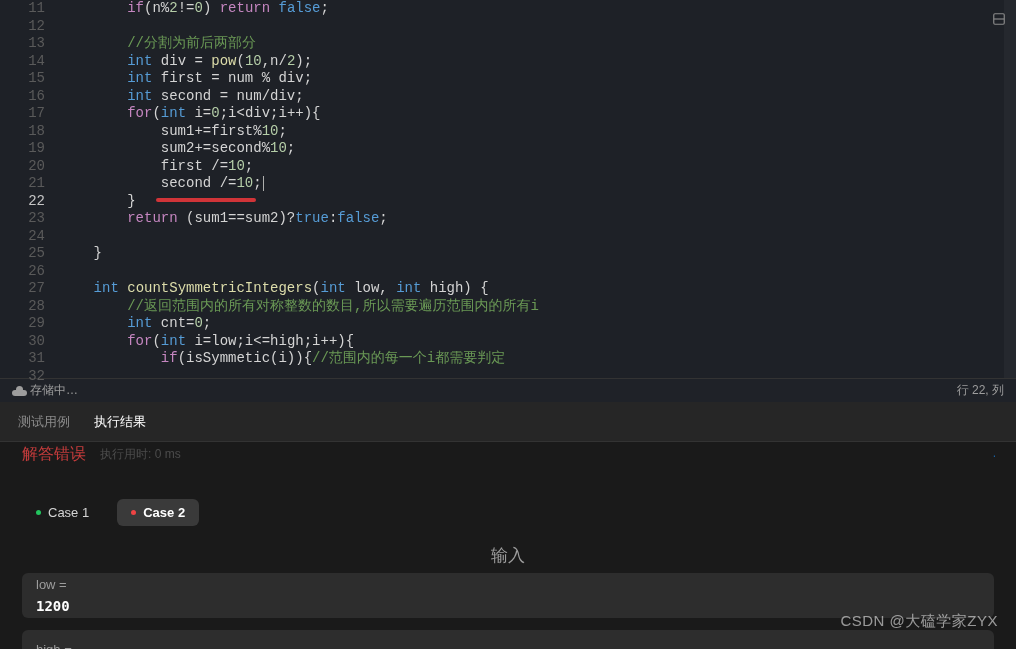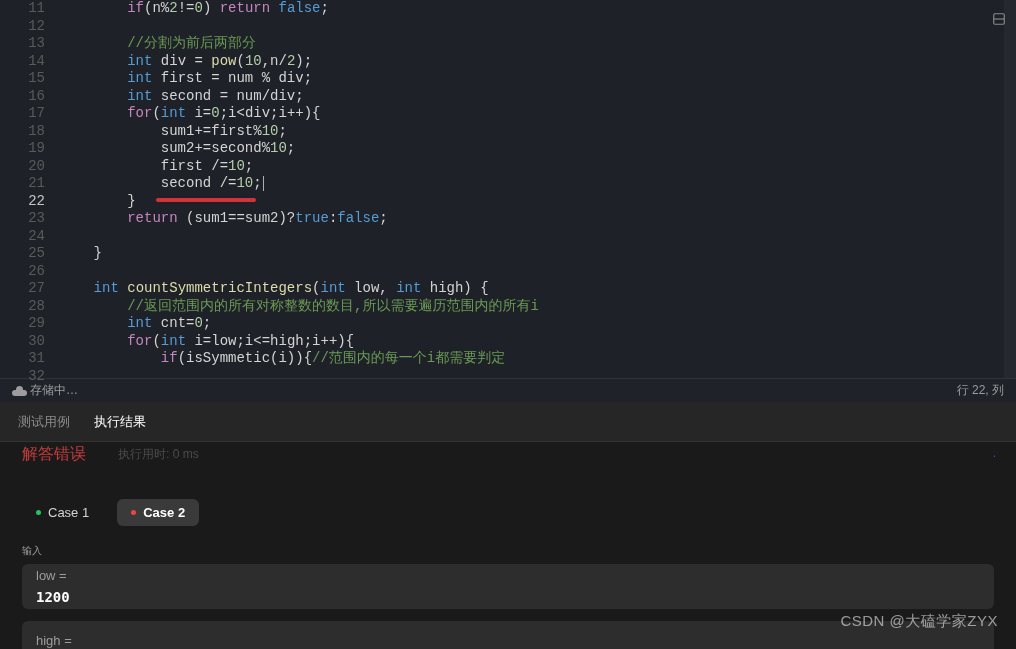--- a/index.html
+++ b/index.html
@@ -28,32 +28,32 @@
 }
 .statusbar .left { display:flex; align-items:center; gap:3px; }
 .cloud-icon { width:15px; height:10px; display:inline-block; position:relative; }
 .cloud-icon::before { content:""; position:absolute; bottom:0; width:15px; height:6px; background:#9d9d9d; border-radius:6px; }
 .cloud-icon::after { content:""; position:absolute; left:4px; top:0; width:7px; height:7px; background:#9d9d9d; border-radius:50%; }
 .panel { height:247px; background:#1a1a1a; font-family:"Microsoft YaHei",sans-serif; }
 .tabs { height:40px; display:flex; align-items:center; background:#262626; padding:0 18px; gap:24px; border-bottom:1px solid #333; }
 .tab { color:#8b8b8b; font-size:13px; cursor:pointer; }
 .tab.active { color:#fff; }
 .panel-body { padding:8px 22px; position:relative; height:207px; overflow:hidden; }
-.error-row { display:flex; align-items:center; gap:32px; font-size:13px; color:#808080; margin-bottom:10px; margin-top:-6px; }
+.error-row { display:flex; align-items:center; gap:14px; font-size:13px; color:#808080; margin-bottom:10px; margin-top:-6px; }
 .error-label { color:#ef4444; font-size:16px; filter:blur(0.5px); opacity:0.8;}
 .runtime { color:#6b6b6b; font-size:12px; filter:blur(0.3px); opacity:0.6;}
 .cases { display:flex; gap:14px; margin-bottom:18px;margin-top:34px; }
 .case {
   padding:6px 14px; border-radius:6px; font-size:13px;
   display:flex; align-items:center; gap:7px; cursor:pointer;
 }
 .case.green::before { content:""; width:5px; height:5px; background:#22c55e; border-radius:50%; }
 .case.red::before  { content:""; width:5px; height:5px; background:#ef4444; border-radius:50%; }
 .case.active { background:#3a3a3a; color:#fff; font-weight:600; }
-.label { color:#9d9d9d; font-size:10px; margin-bottom:6px; }
+.label { color:#9d9d9d; font-size:17px; margin-bottom:6px;text-align:center; }
 .valbox {
   background:#2d2d2d; border-radius:6px; padding:4px 14px; margin-bottom:12px;
   font-size:13px;
 }
 .valbox .vk { color:#9d9d9d; margin-bottom:6px; }
 .valbox .vv { color:#fff; font-weight:600; font-size:14px; font-family:Consolas,monospace;}
 .valbox.small { padding:12px 14px; }
 .watermark {
   position:absolute; right:18px; bottom:18px; color:rgba(255,255,255,0.55);
   font-size:15px; font-family:"Microsoft YaHei",sans-serif; letter-spacing:0.5px;

